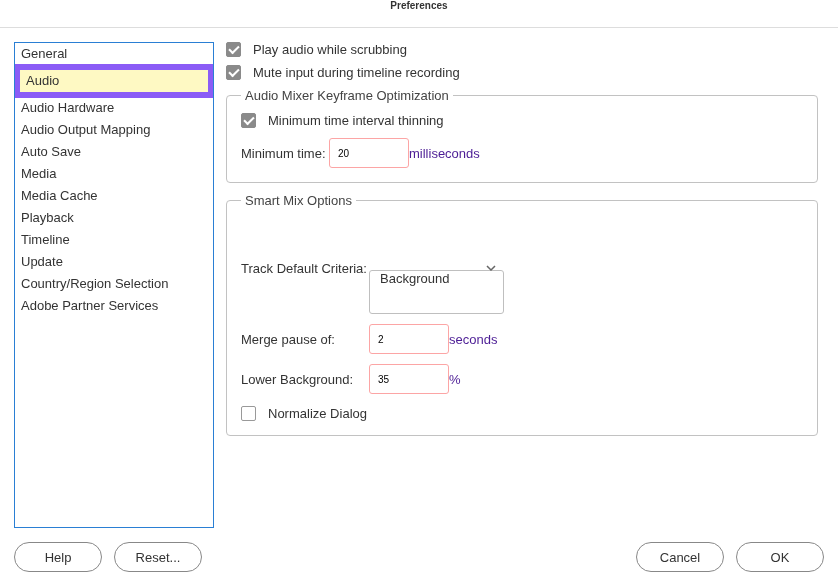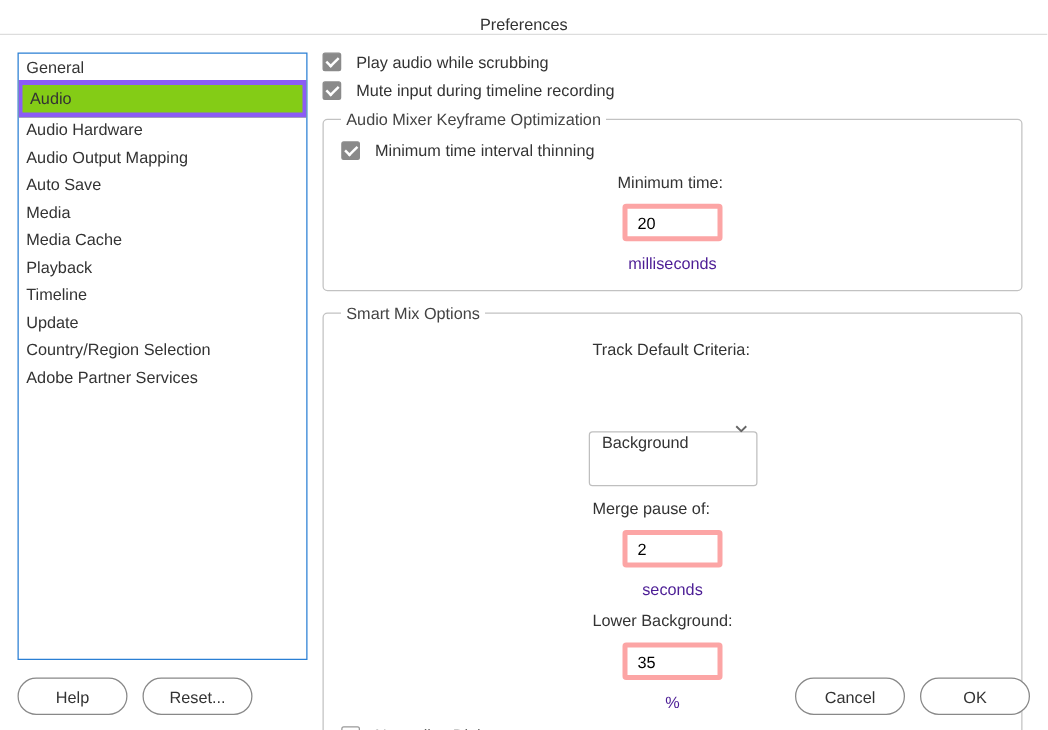--- a/index.html
+++ b/index.html
@@ -12,48 +12,48 @@
       font-size: 13px;
       color: #333;
       background: #fff;
       width: 838px;
       height: 584px;
       position: relative;
     }
     .titlebar {
       height: 28px;
       display: flex;
-      align-items: flex-end;
+      align-items: flex-start;
       justify-content: center;
-      font-weight: 400;
-      font-size: 13px;
+      font-weight: 700;
+      font-size: 10px;
       border-bottom: 1px solid #ddd;
       position: relative;
     }
     .content {
       display: flex;
       padding: 14px 14px 0 14px;
       gap: 12px;
       height: calc(100% - 28px - 56px);
     }
     .sidebar {
-      width: 232px;
+      width: 200px;
       border: 1px solid #2a7fd4;
       background: #fff;
       overflow: hidden;
     }
     .sidebar-item {
       padding: 3px 6px;
       line-height: 16px;
       cursor: default;
       color: #333;
     }
     .sidebar-item.selected {
-      background: #84cc16;
-      border: 4px solid #8b5cf6;
+      background: #fef9c3;
+      border: 6px solid #8b5cf6;
       margin: -1px;
       position: relative;
     }
     .main-panel {
       flex: 1;
       padding-right: 6px;
     }
     .checkbox-row {
       display: flex;
       align-items: center;
@@ -91,35 +91,33 @@
       margin-bottom: 10px;
     }
     fieldset.group legend {
       padding: 0 4px;
       color: #444;
       font-size: 13px;
     }
     .form-row {
       display: flex;
       align-items: center;
-      gap: 10px;
       margin-top: 10px;
-      flex-direction: column;
     }
     .form-row label.left-label {
       width: 128px;
       text-align: left;
       color: #333;
     }
     .text-input {
       height: 30px;
-      border: 4px solid #fca5a5;
+      border: 1px solid #fca5a5;
       border-radius: 3px;
       padding: 0 8px;
-      font-size: 13px;
+      font-size: 10px;
       width: 80px;
       background: #fff;
     }
     .select-wrap {
       position: relative;
       width: 135px;
     }
     .select-display {
       height: 44px;
       border: 1px solid #bfbfbf;

